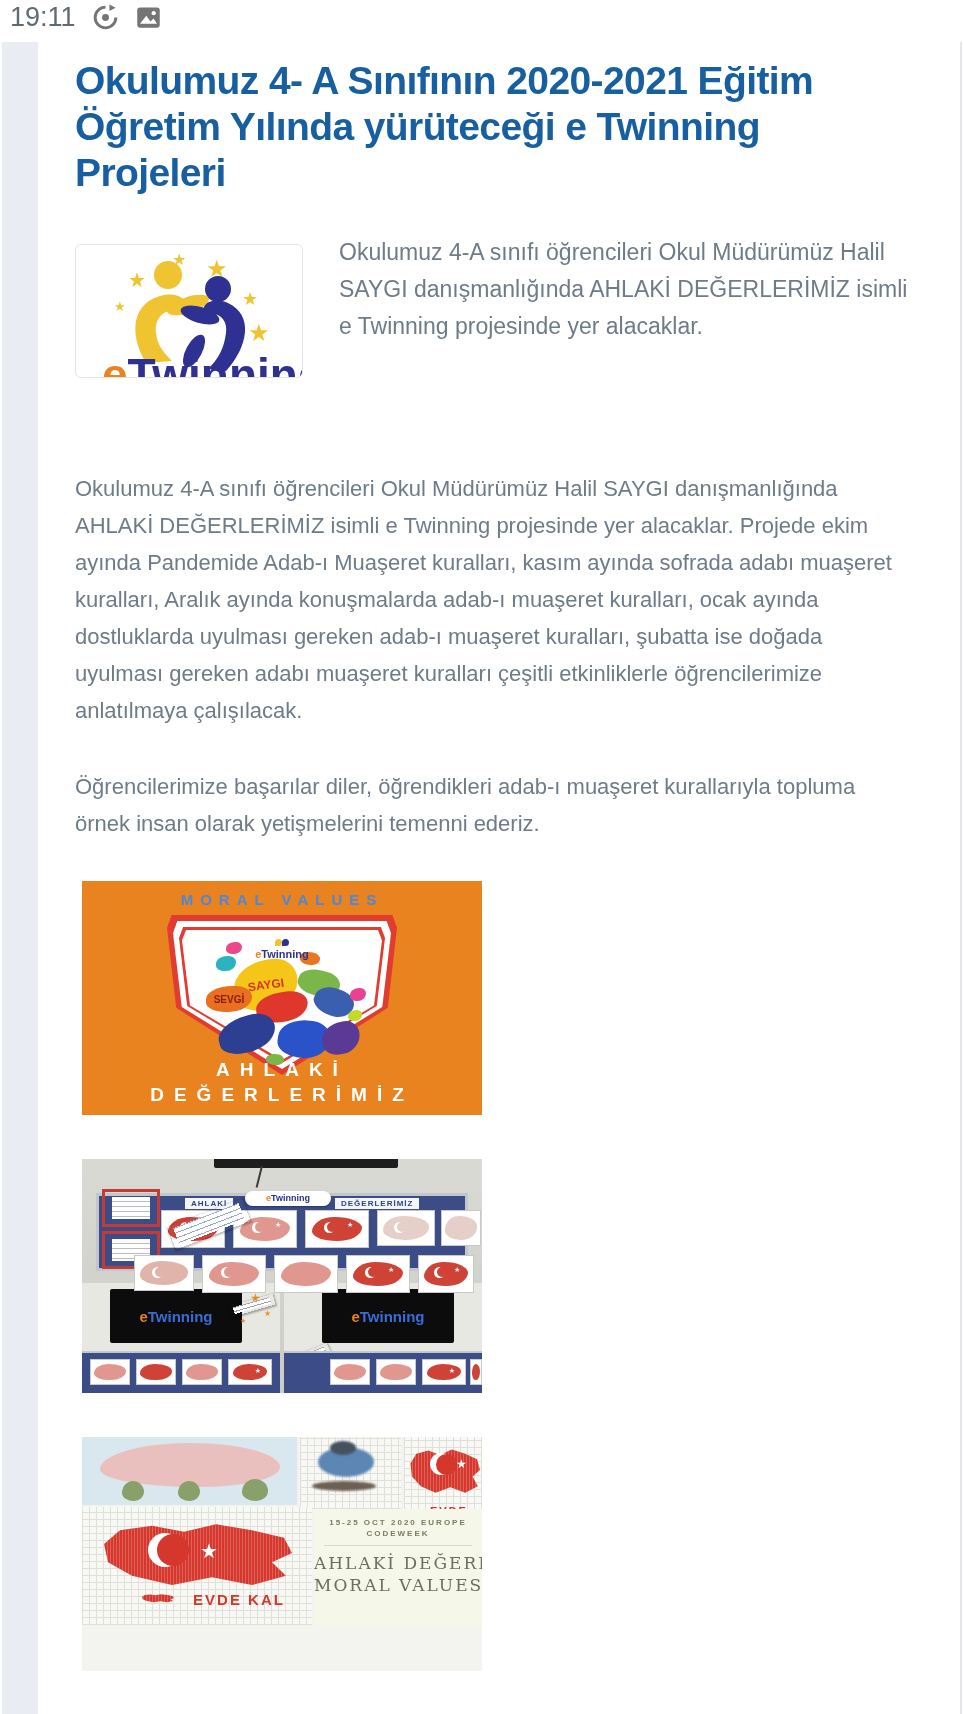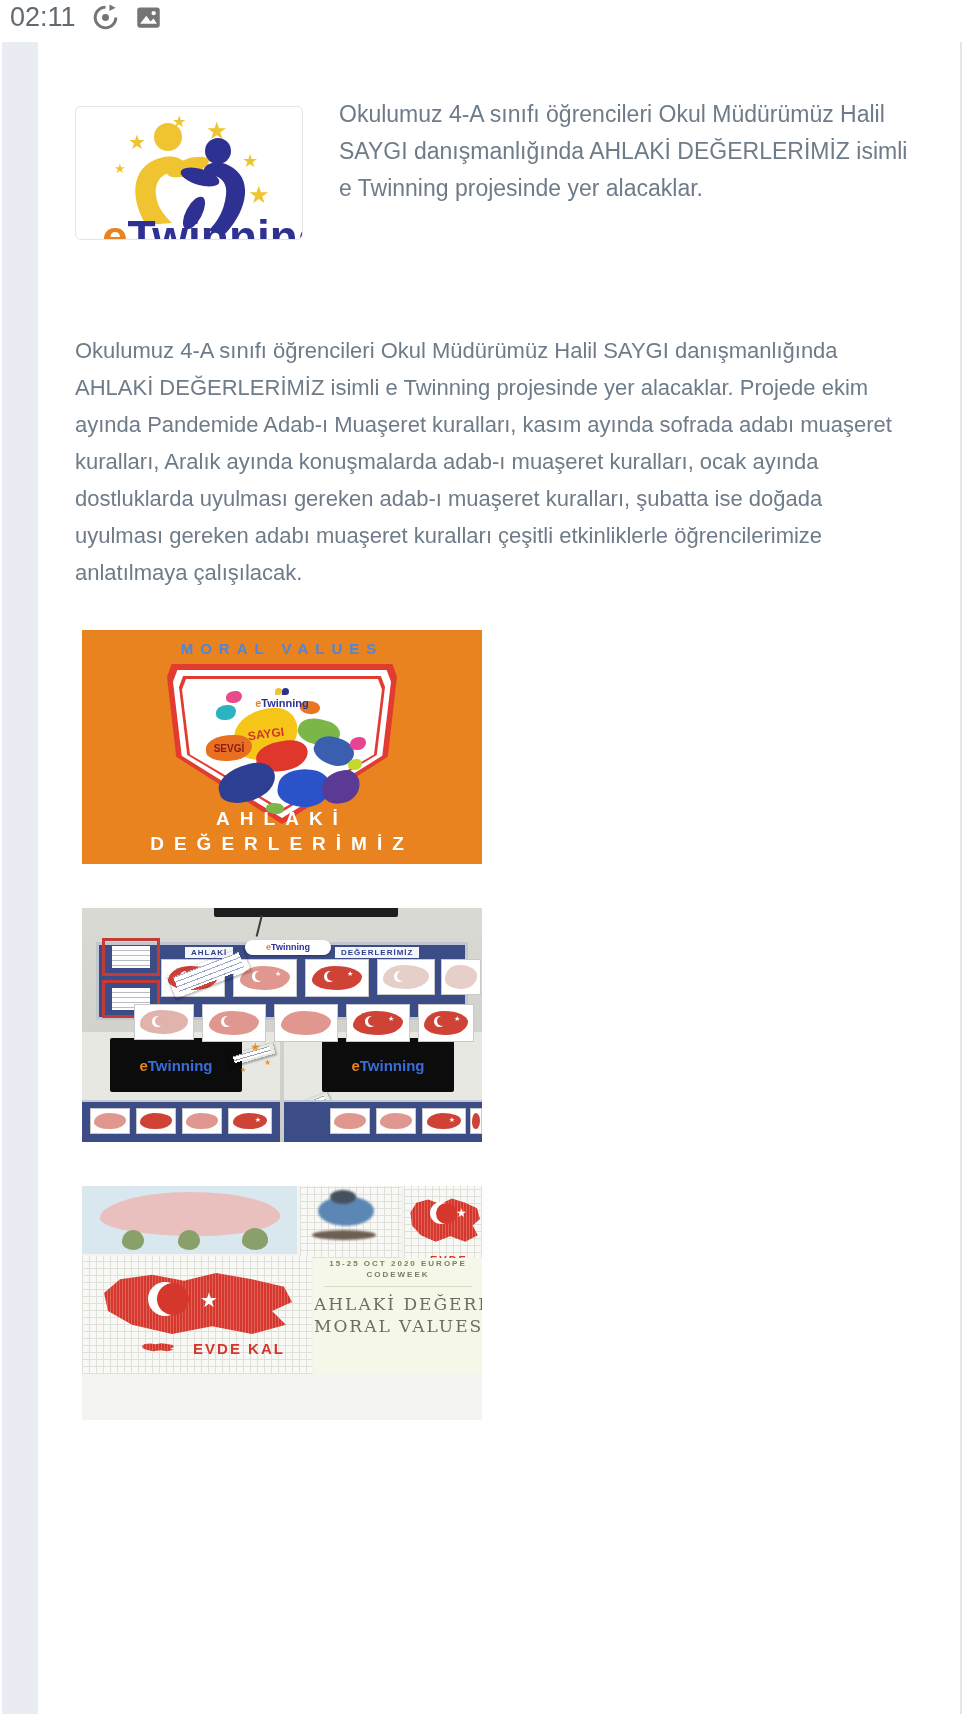--- a/index.html
+++ b/index.html
@@ -100,38 +100,39 @@
   .wblob{position:absolute;border-radius:50% 50% 45% 55%/60% 55% 45% 40%}
   .scribble{position:absolute;border-radius:50%;filter:blur(1px)}
 </style>
 </head>
 <body>
 
 <div class="left-stripe"></div>
 <div class="right-line"></div>
 
 <div class="status-bar">
-  <span>02:11</span>
+  <span>19:11</span>
   <span>
     <svg width="27" height="27" viewBox="0 0 24 24">
       <circle cx="12" cy="12" r="3.1" fill="#757575"></circle>
       <path d="M12 2.8 A9.2 9.2 0 1 0 21.2 12" fill="none" stroke="#757575" stroke-width="2.6"></path>
       <path d="M15.5 0.5 L21 3.4 L15.5 6.3 Z" fill="#757575"></path>
     </svg>
   </span>
   <span>
     <svg width="27" height="27" viewBox="0 0 24 24">
       <rect x="2" y="3" width="20" height="18" rx="2.5" fill="#757575"></rect>
       <path d="M4.5 17.5 L10 10.5 L13.8 15.5 L16.5 12.8 L19.5 17.5 Z" fill="#ffffff"></path>
       <circle cx="16.6" cy="8.2" r="1.9" fill="#ffffff"></circle>
     </svg>
   </span>
 </div>
 
 <main class="content">
+  <h1 class="title">Okulumuz 4- A Sınıfının 2020-2021 Eğitim Öğretim Yılında yürüteceği e Twinning Projeleri</h1>
 
   <div class="media-row">
     <div class="logo-box">
       <svg width="226" height="150" viewBox="0 0 226 150">
         <text x="52" y="42" font-size="20" fill="#f0c431">★</text>
         <text x="96" y="20" font-size="16" fill="#f0c431">★</text>
         <text x="130" y="32" font-size="24" fill="#f0c431">★</text>
         <text x="166" y="60" font-size="18" fill="#f0c431">★</text>
         <text x="172" y="96" font-size="24" fill="#f0c431">★</text>
         <text x="38" y="66" font-size="13" fill="#f0c431">★</text>
@@ -145,20 +146,21 @@
         <text x="26" y="146" font-size="46" font-weight="bold" font-family="Liberation Sans, sans-serif">
           <tspan fill="#e8831f">e</tspan><tspan fill="#2e3192">Twinning</tspan>
         </text>
       </svg>
     </div>
     <p class="lead">Okulumuz 4-A sınıfı öğrencileri Okul Müdürümüz Halil SAYGI danışmanlığında AHLAKİ DEĞERLERİMİZ isimli e Twinning projesinde yer alacaklar.</p>
   </div>
 
   <div class="body-copy">
     <p>Okulumuz 4-A sınıfı öğrencileri Okul Müdürümüz Halil SAYGI danışmanlığında AHLAKİ DEĞERLERİMİZ isimli e Twinning projesinde yer alacaklar. Projede ekim ayında Pandemide Adab-ı Muaşeret kuralları, kasım ayında sofrada adabı muaşeret kuralları, Aralık ayında konuşmalarda adab-ı muaşeret kuralları, ocak ayında dostluklarda uyulması gereken adab-ı muaşeret kuralları, şubatta ise doğada uyulması gereken adabı muaşeret kuralları çeşitli etkinliklerle öğrencilerimize anlatılmaya çalışılacak.</p>
+    <p>Öğrencilerimize başarılar diler, öğrendikleri adab-ı muaşeret kurallarıyla topluma örnek insan olarak yetişmelerini temenni ederiz.</p>
   </div>
 
   <div class="figures">
 
     <figure class="poster">
       <div class="poster-title">MORAL VALUES</div>
       <div class="shield">
         <i class="s2"></i>
         <i class="s3"></i>
         <i class="s4"></i>
@@ -346,21 +348,21 @@
         <span class="cres2" style="left:66px;top:26px">
             <i></i>
           </span>
         <span class="star2" style="left:118px;top:32px;font-size:20px">★</span>
         <span class="bigmap" style="left:58px;top:86px;width:34px;height:10px"></span>
         <div class="t-caption" style="left:92px;top:84px;width:130px">
           <span>EVDE KAL</span><br>
         </div>
       </div>
       <div class="tile panel" style="left:232px;top:72px;width:168px;height:116px">
-        <div style="" class="small">15-25 OCT 2020 EUROPE</div>
+        <div style="margin-top:8px" class="small">15-25 OCT 2020 EUROPE</div>
         <div class="small">CODEWEEK</div>
         <div class="rule"></div>
         <div class="big">AHLAKİ DEĞERLERİMİZ</div>
         <div class="big">MORAL VALUES</div>
 
       </div>
 
     </figure>
 
   </div>

